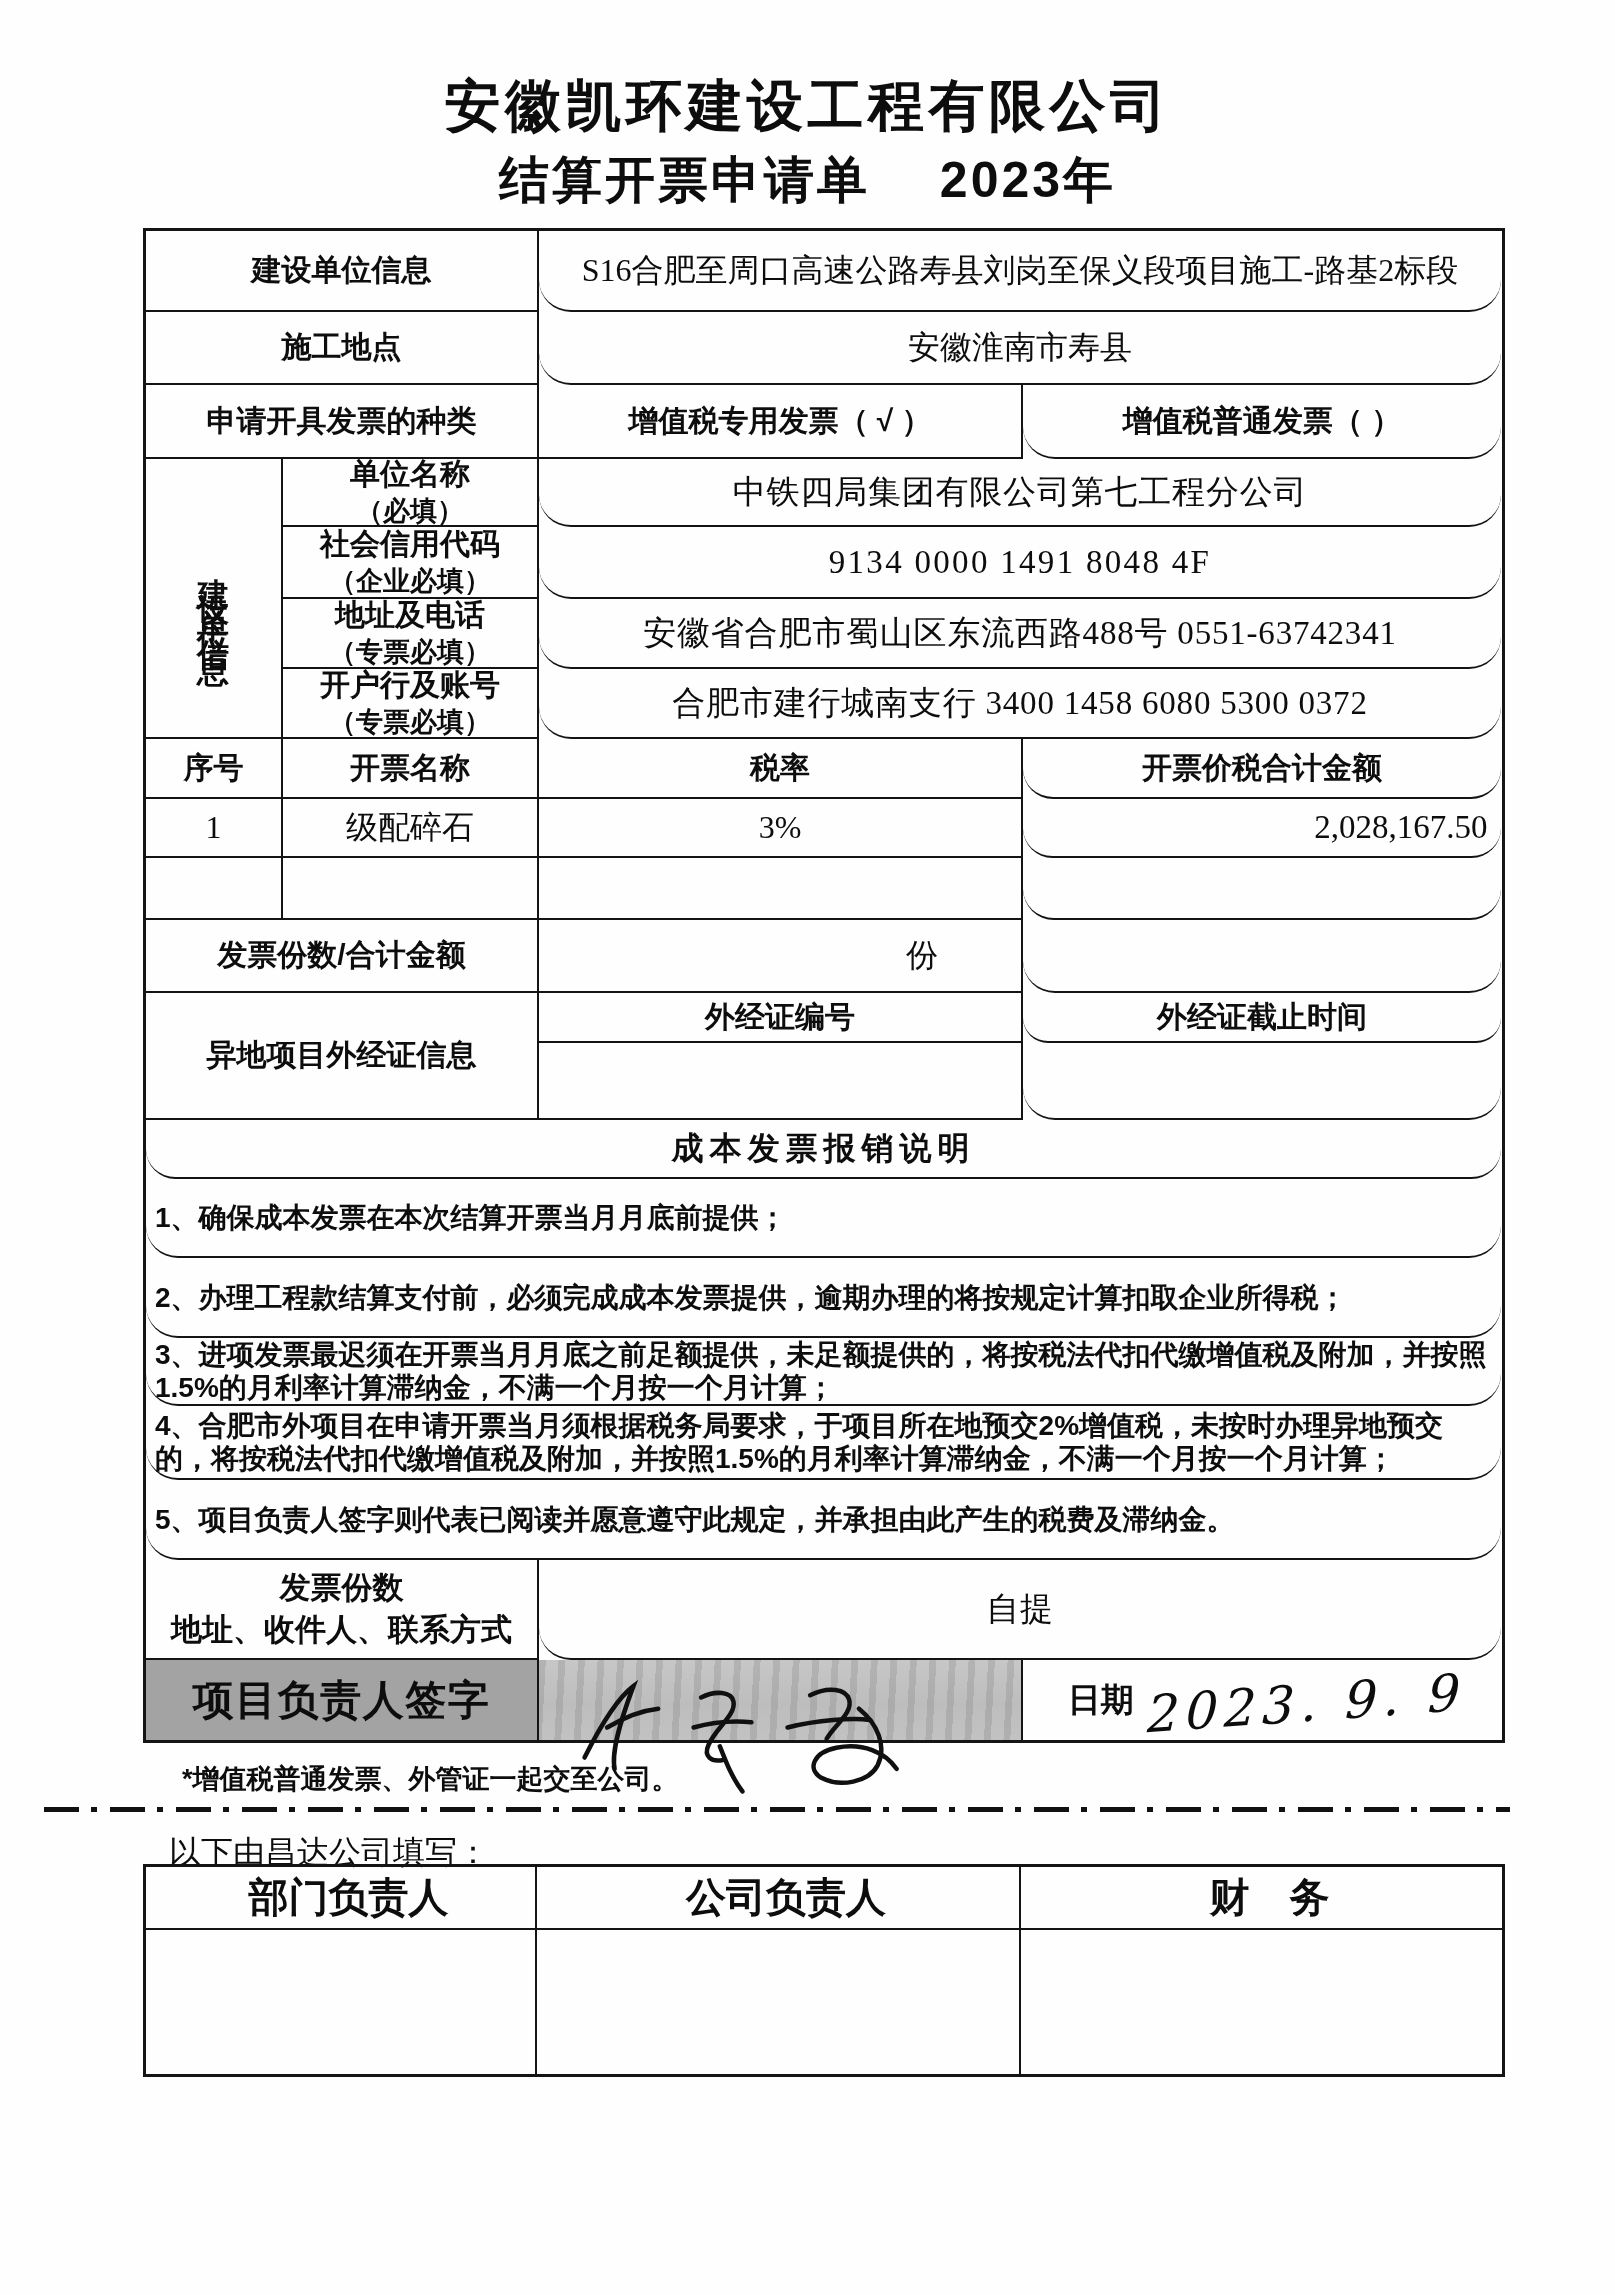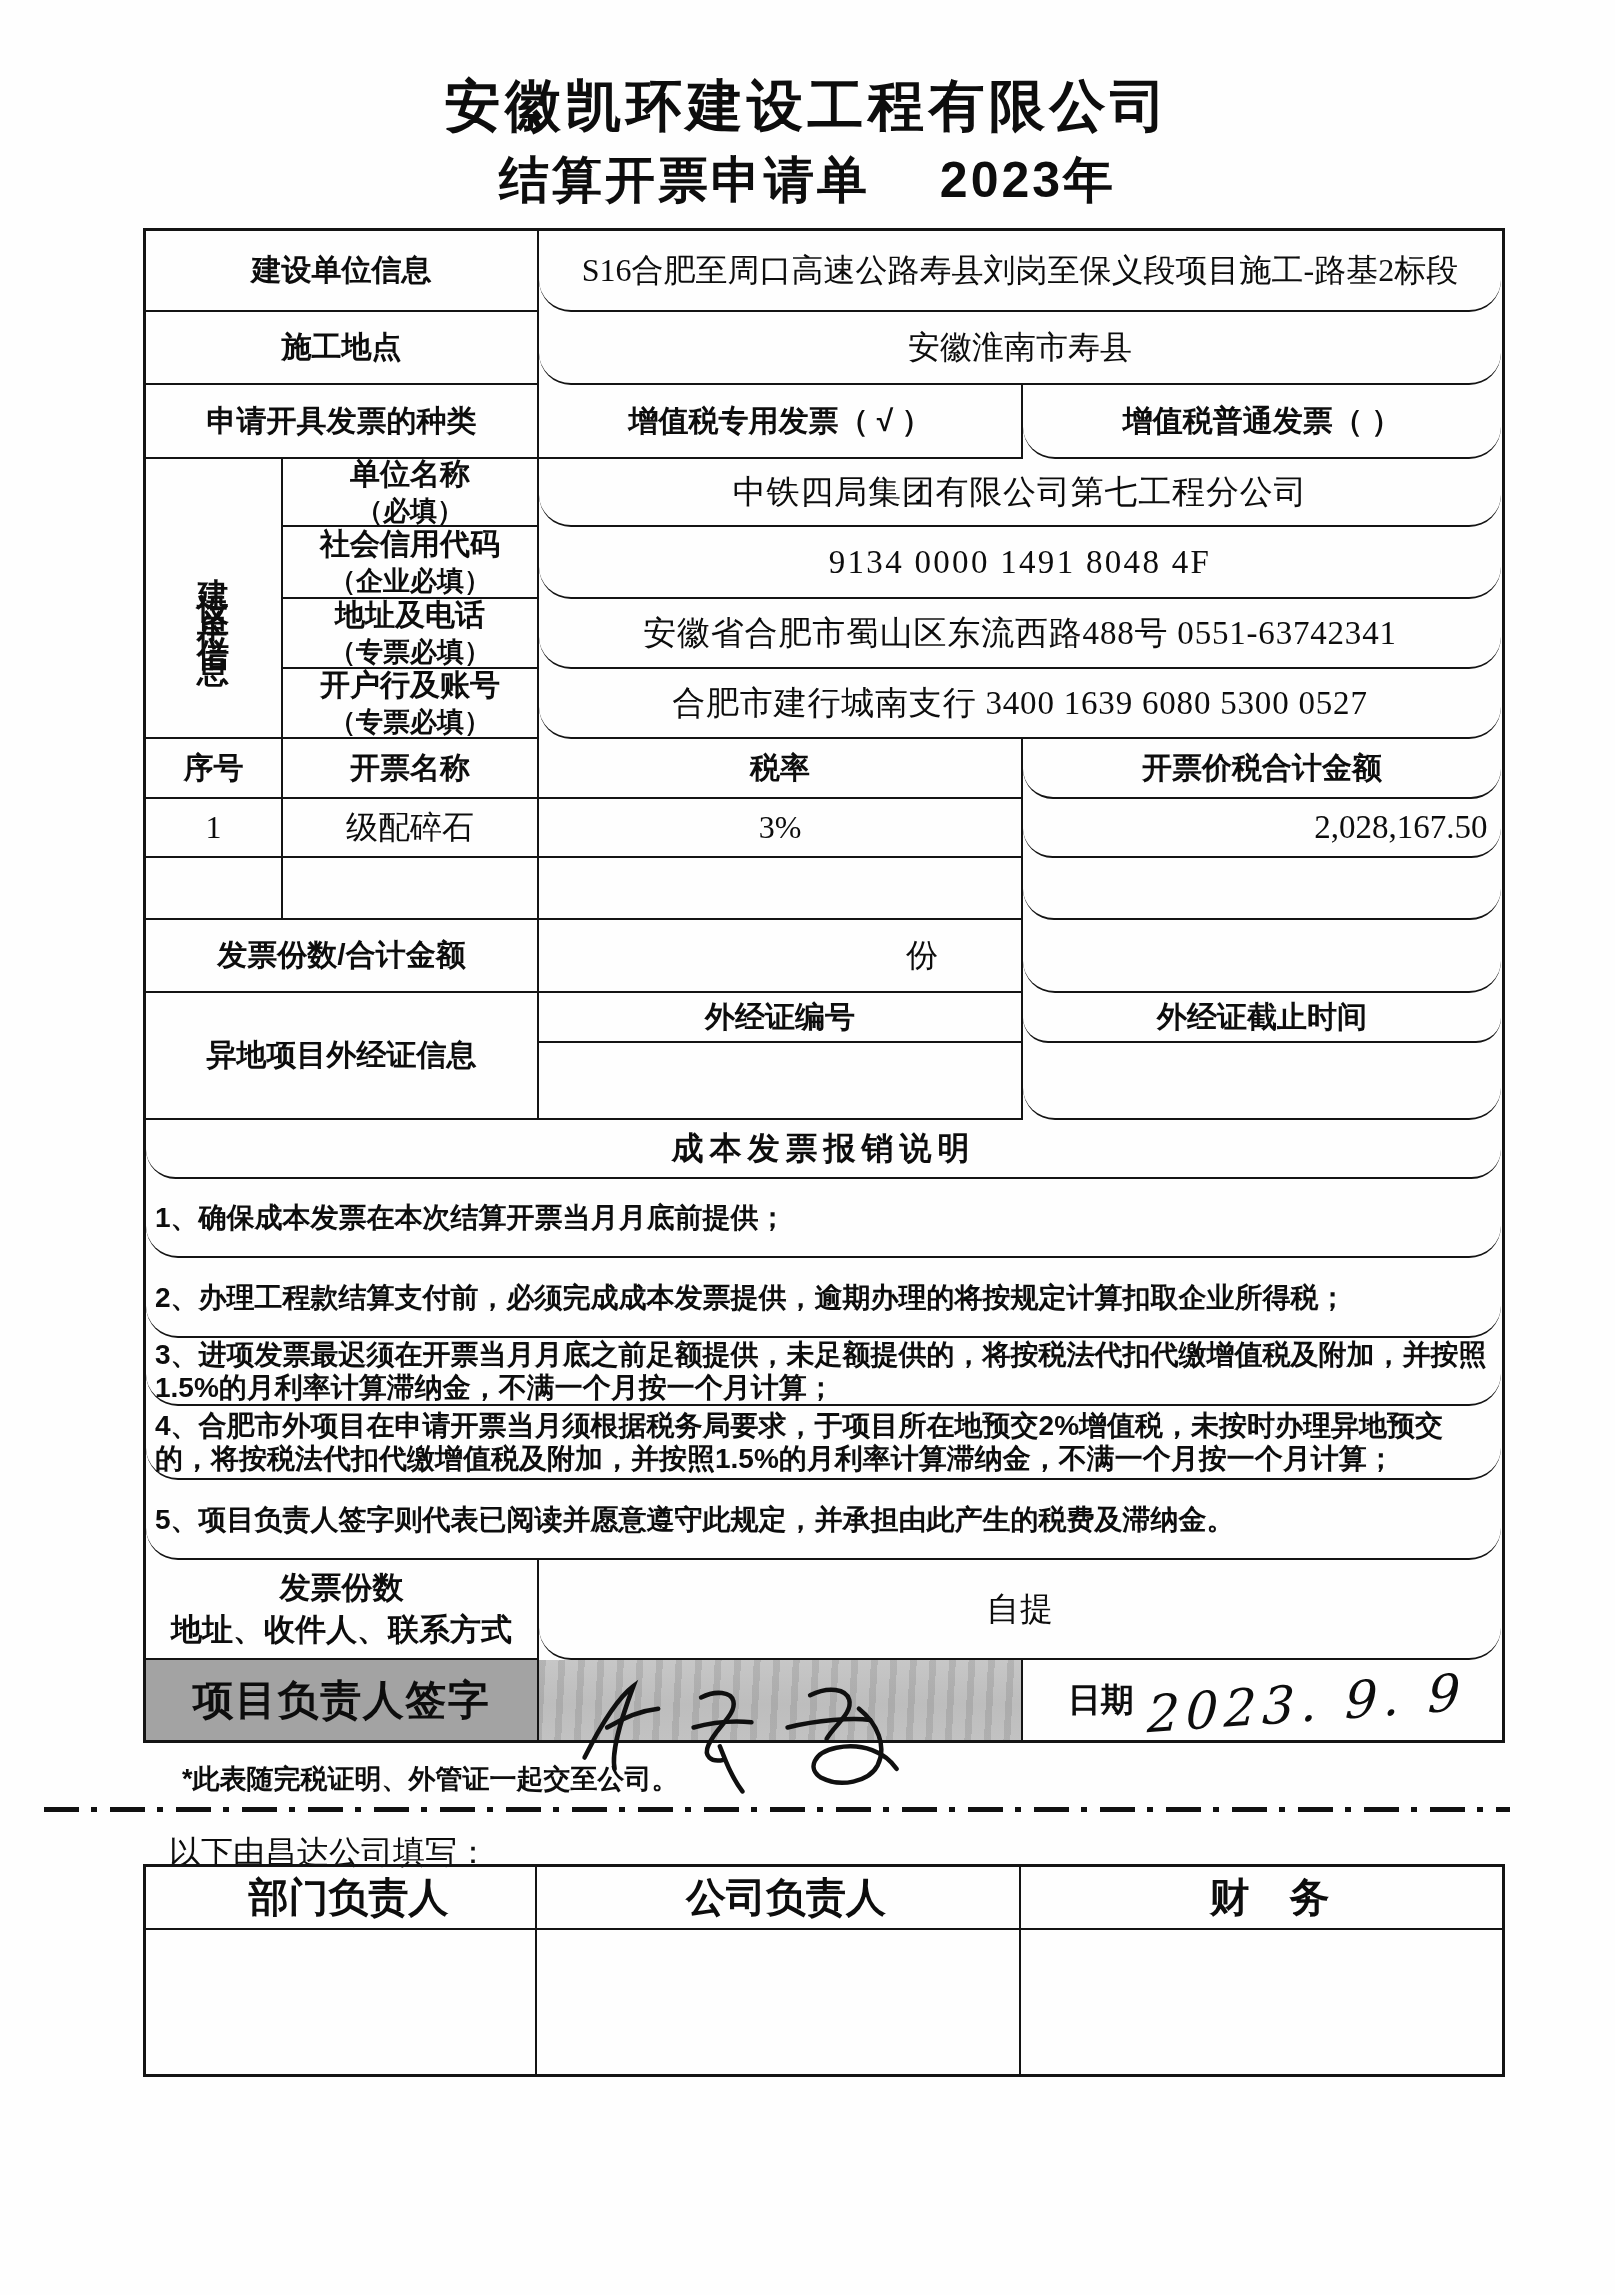--- a/index.html
+++ b/index.html
@@ -145,21 +145,21 @@
     <div class="lab" style="grid-area:6/2/7/3">
       <span><span>地址及电话</span><br>
       <span class="sub">（专票必填）</span></span>
     </div>
     <div class="val big nr" style="grid-area:6/3/7/5">安徽省合肥市蜀山区东流西路488号 0551-63742341</div>
 
     <div class="lab" style="grid-area:7/2/8/3">
       <span><span>开户行及账号</span><br>
       <span class="sub">（专票必填）</span></span>
     </div>
-    <div class="val big nr" style="grid-area:7/3/8/5">合肥市建行城南支行 3400 1639 6080 5300 0527</div>
+    <div class="val big nr" style="grid-area:7/3/8/5">合肥市建行城南支行 3400 1458 6080 5300 0372</div>
 
     <div class="hdr" style="grid-area:8/1/9/2">序号</div>
     <div class="hdr" style="grid-area:8/2/9/3">开票名称</div>
     <div class="hdr" style="grid-area:8/3/9/4">税率</div>
     <div class="hdr nr" style="grid-area:8/4/9/5">开票价税合计金额</div>
 
     <div class="val" style="grid-area:9/1/10/2">1</div>
     <div class="val" style="grid-area:9/2/10/3">级配碎石</div>
     <div class="val" style="grid-area:9/3/10/4">3%</div>
     <div class="val amount nr" style="grid-area:9/4/10/5">2,028,167.50</div>
@@ -207,21 +207,21 @@
           <path d="M395,70 C420,90 432,120 420,145 C408,168 370,175 345,162 C325,150 335,128 365,122 C400,115 430,128 445,150"></path>
         </g>
       </svg>
     </div>
     <div class="datecell nb nr" style="grid-area:21/4/22/5">
       <span class="datelab">日期</span>
       <span class="dateval">2023. 9. 9</span>
     </div>
   </div>
 
-  <div class="footnote">*此表随完税证明、外管证一起交至公司。</div>
+  <div class="footnote">*增值税普通发票、外管证一起交至公司。</div>
 
   <div class="divider"></div>
 
   <div class="intro">以下由昌达公司填写：</div>
 
   <div class="bottomtable">
     <div>部门负责人</div>
     <div>公司负责人</div>
     <div class="nr">财　务</div>
     <div class="nb"></div>

